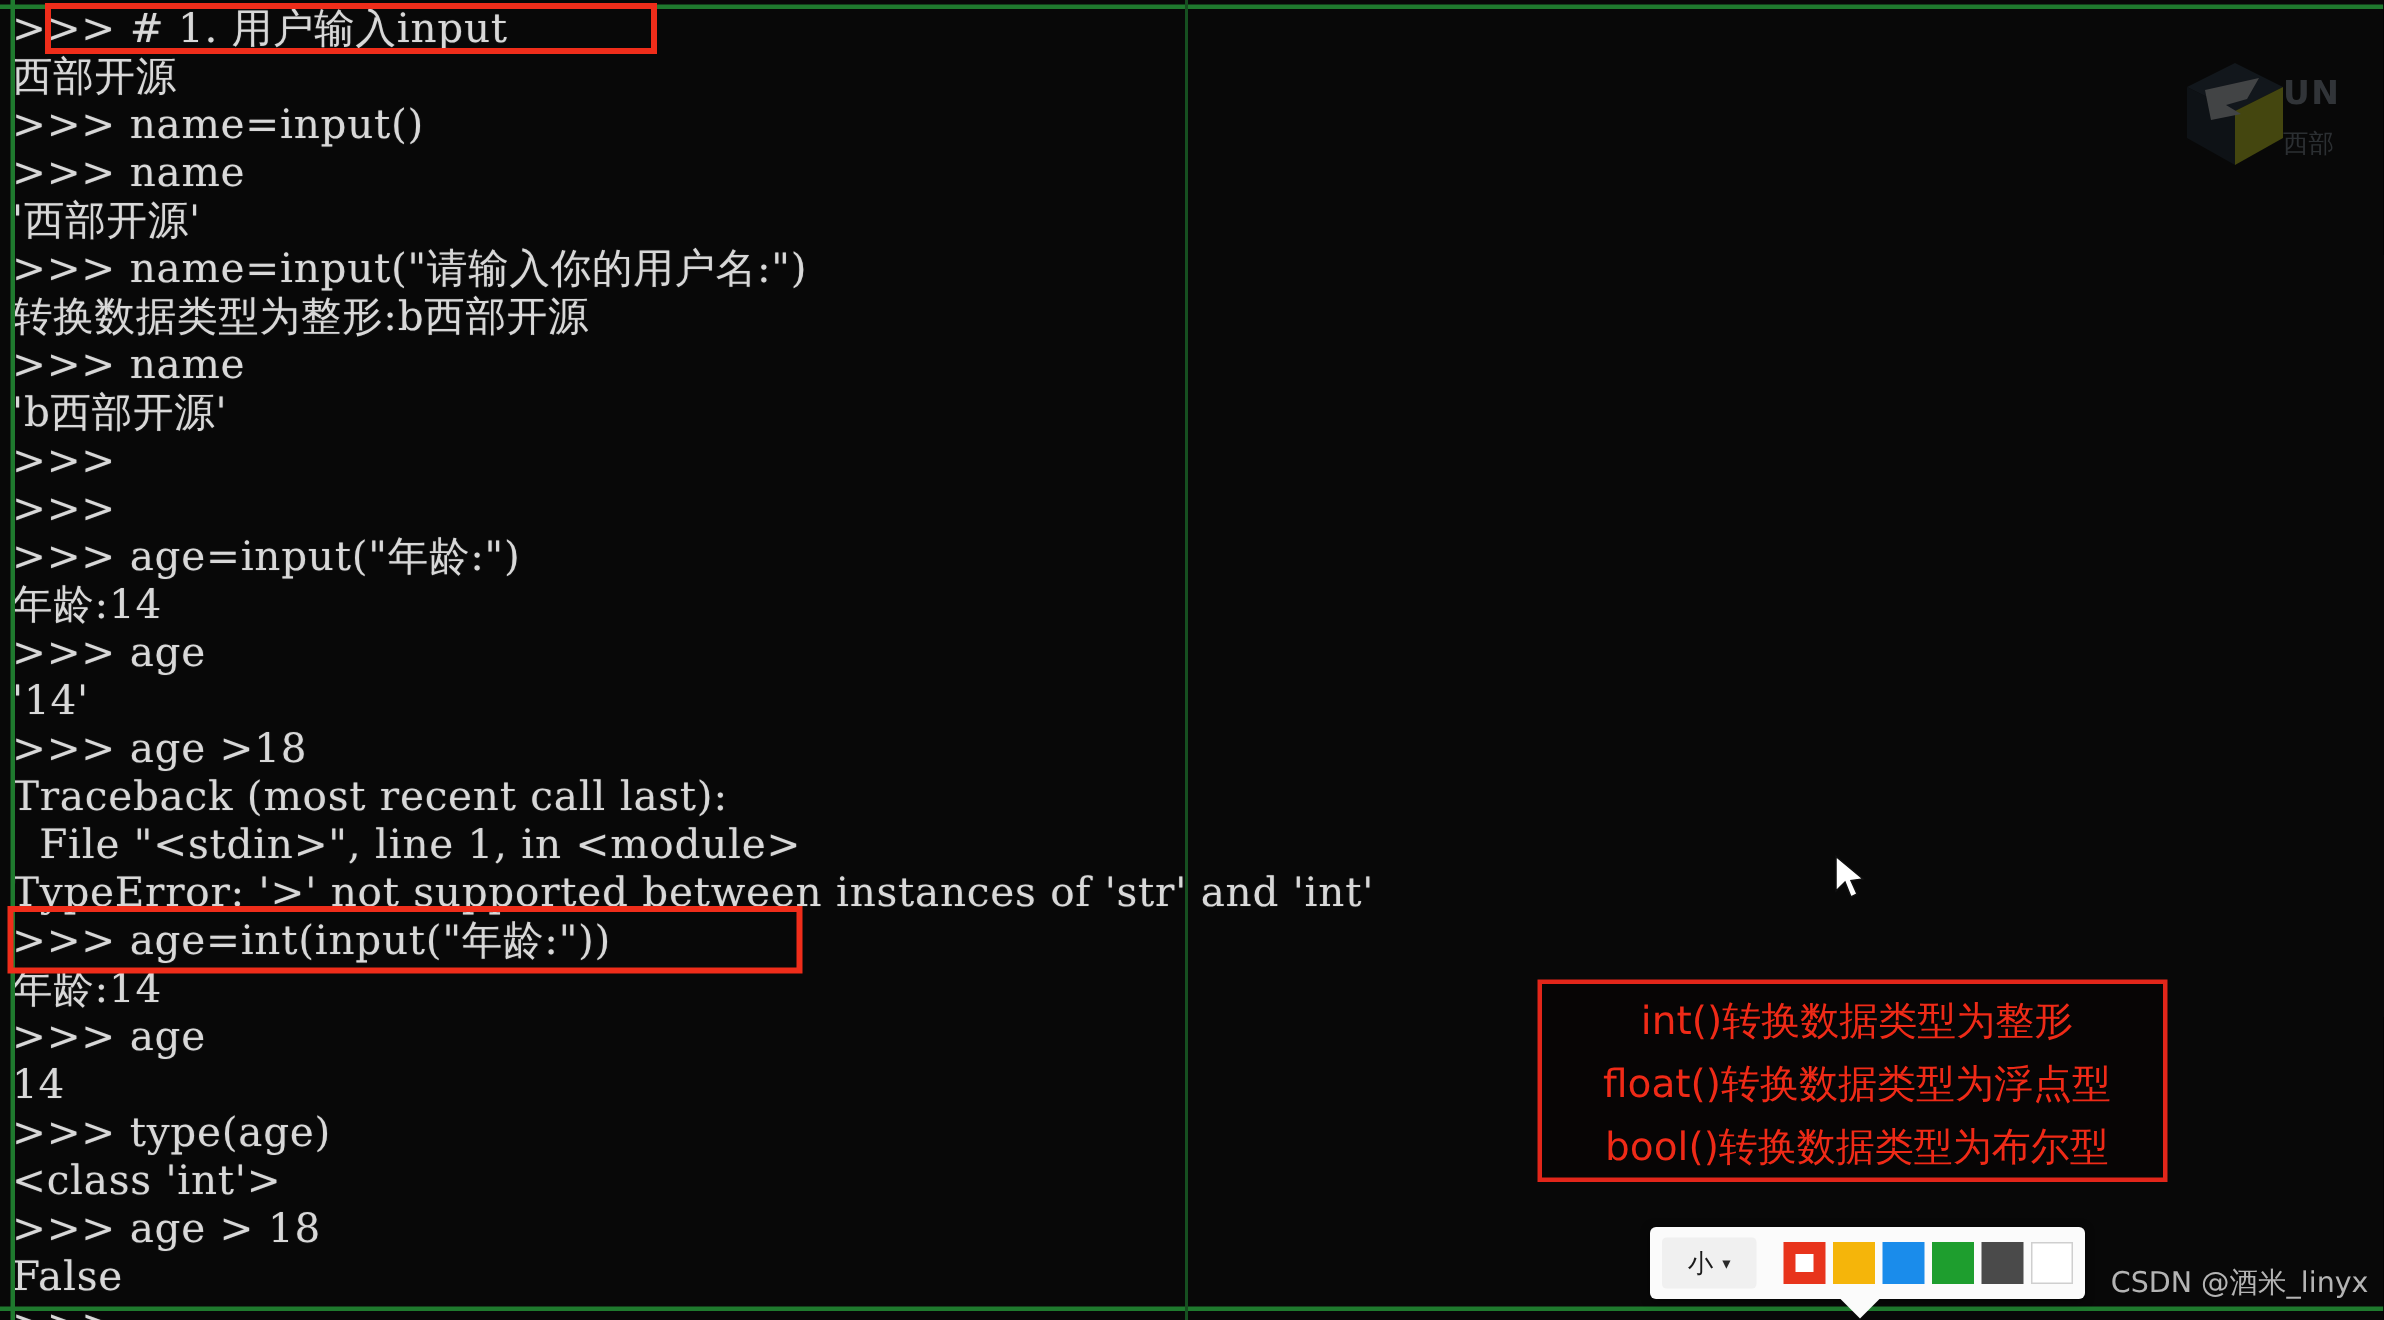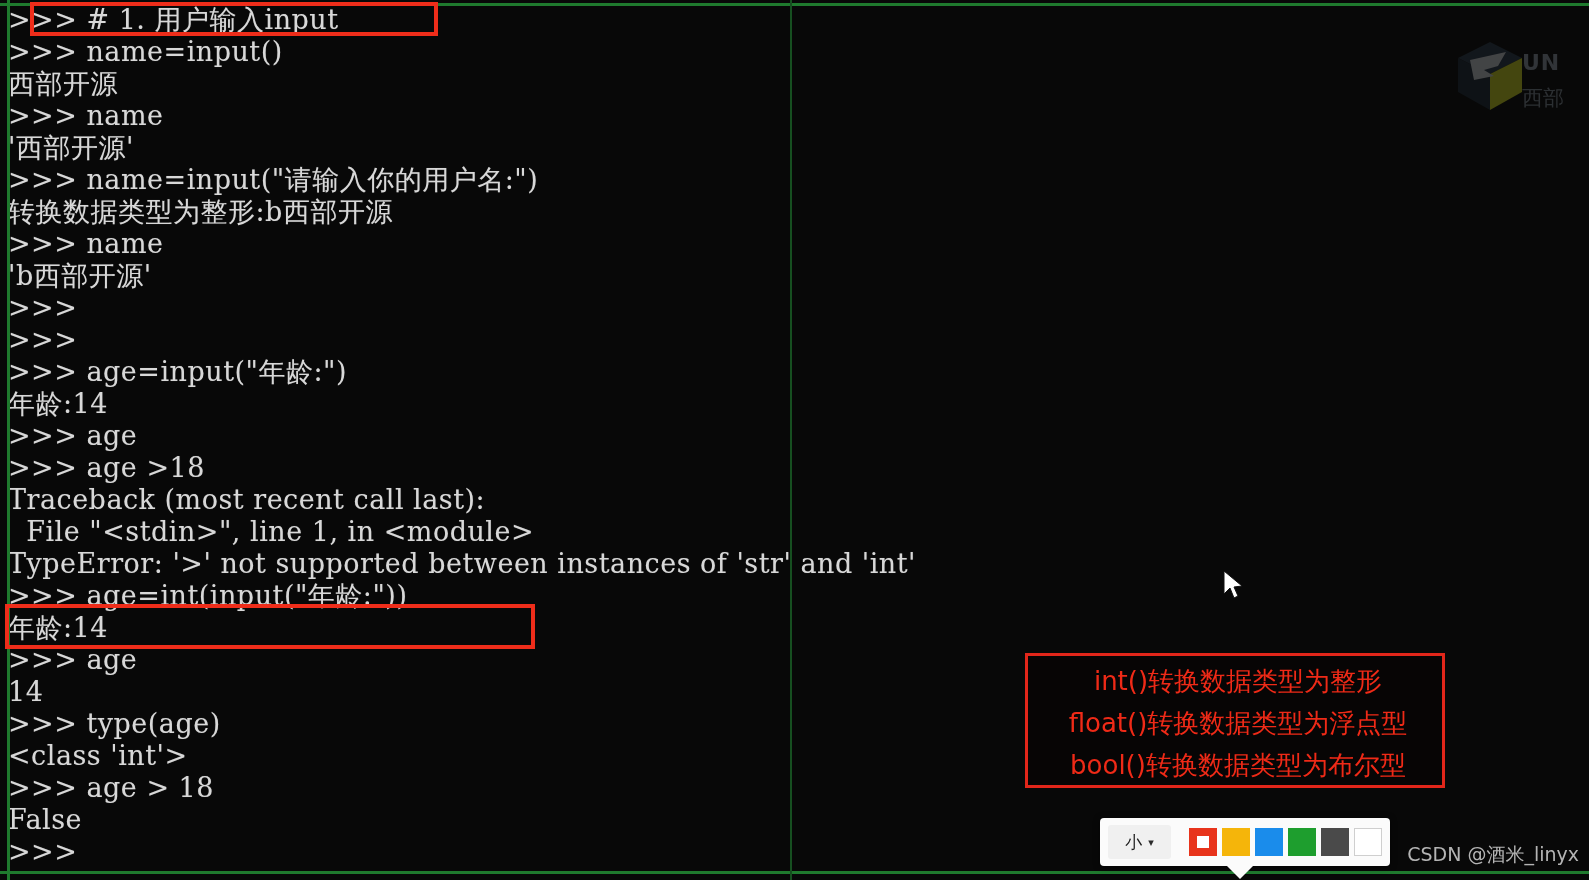--- a/index.html
+++ b/index.html
@@ -169,21 +169,21 @@
     font-size: 22px;
     font-weight: bold;
     letter-spacing: 1px;
   }
   #logo .logo-sub {
     position: absolute;
     left: 72px;
     top: 44px;
     color: #7e8892;
     font-family: Liberation Mono, monospace;
-    font-size: 21px;
+    font-size: 17px;
   }
 
   
   #watermark {
     position: absolute;
     right: 10px;
     top: 842px;
     color: #c3c3c3;
     font-family: "DejaVu Sans", "Liberation Sans", sans-serif;
     font-size: 19px;
@@ -200,33 +200,34 @@
     pointer-events: none;
   }
 </style>
 </head>
 <body>
 
 <div id="screen">
 
   <div id="terminal">
       <div class="line">&gt;&gt;&gt; # 1. 用户输入input</div>
+      <div class="line">西部开源</div>
       <div class="line">&gt;&gt;&gt; name=input()</div>
-      <div class="line">西部开源</div>
       <div class="line">&gt;&gt;&gt; name</div>
       <div class="line">'西部开源'</div>
       <div class="line">&gt;&gt;&gt; name=input("请输入你的用户名:")</div>
       <div class="line">转换数据类型为整形:b西部开源</div>
       <div class="line">&gt;&gt;&gt; name</div>
       <div class="line">'b西部开源'</div>
       <div class="line">&gt;&gt;&gt;</div>
       <div class="line">&gt;&gt;&gt;</div>
       <div class="line">&gt;&gt;&gt; age=input("年龄:")</div>
       <div class="line">年龄:14</div>
       <div class="line">&gt;&gt;&gt; age</div>
+      <div class="line">'14'</div>
       <div class="line">&gt;&gt;&gt; age &gt;18</div>
       <div class="line">Traceback (most recent call last):</div>
       <div class="line">  File "&lt;stdin&gt;", line 1, in &lt;module&gt;</div>
       <div class="line">TypeError: '&gt;' not supported between instances of 'str' and 'int'</div>
       <div class="line">&gt;&gt;&gt; age=int(input("年龄:"))</div>
       <div class="line">年龄:14</div>
       <div class="line">&gt;&gt;&gt; age</div>
       <div class="line">14</div>
       <div class="line">&gt;&gt;&gt; type(age)</div>
       <div class="line">&lt;class 'int'&gt;</div>

